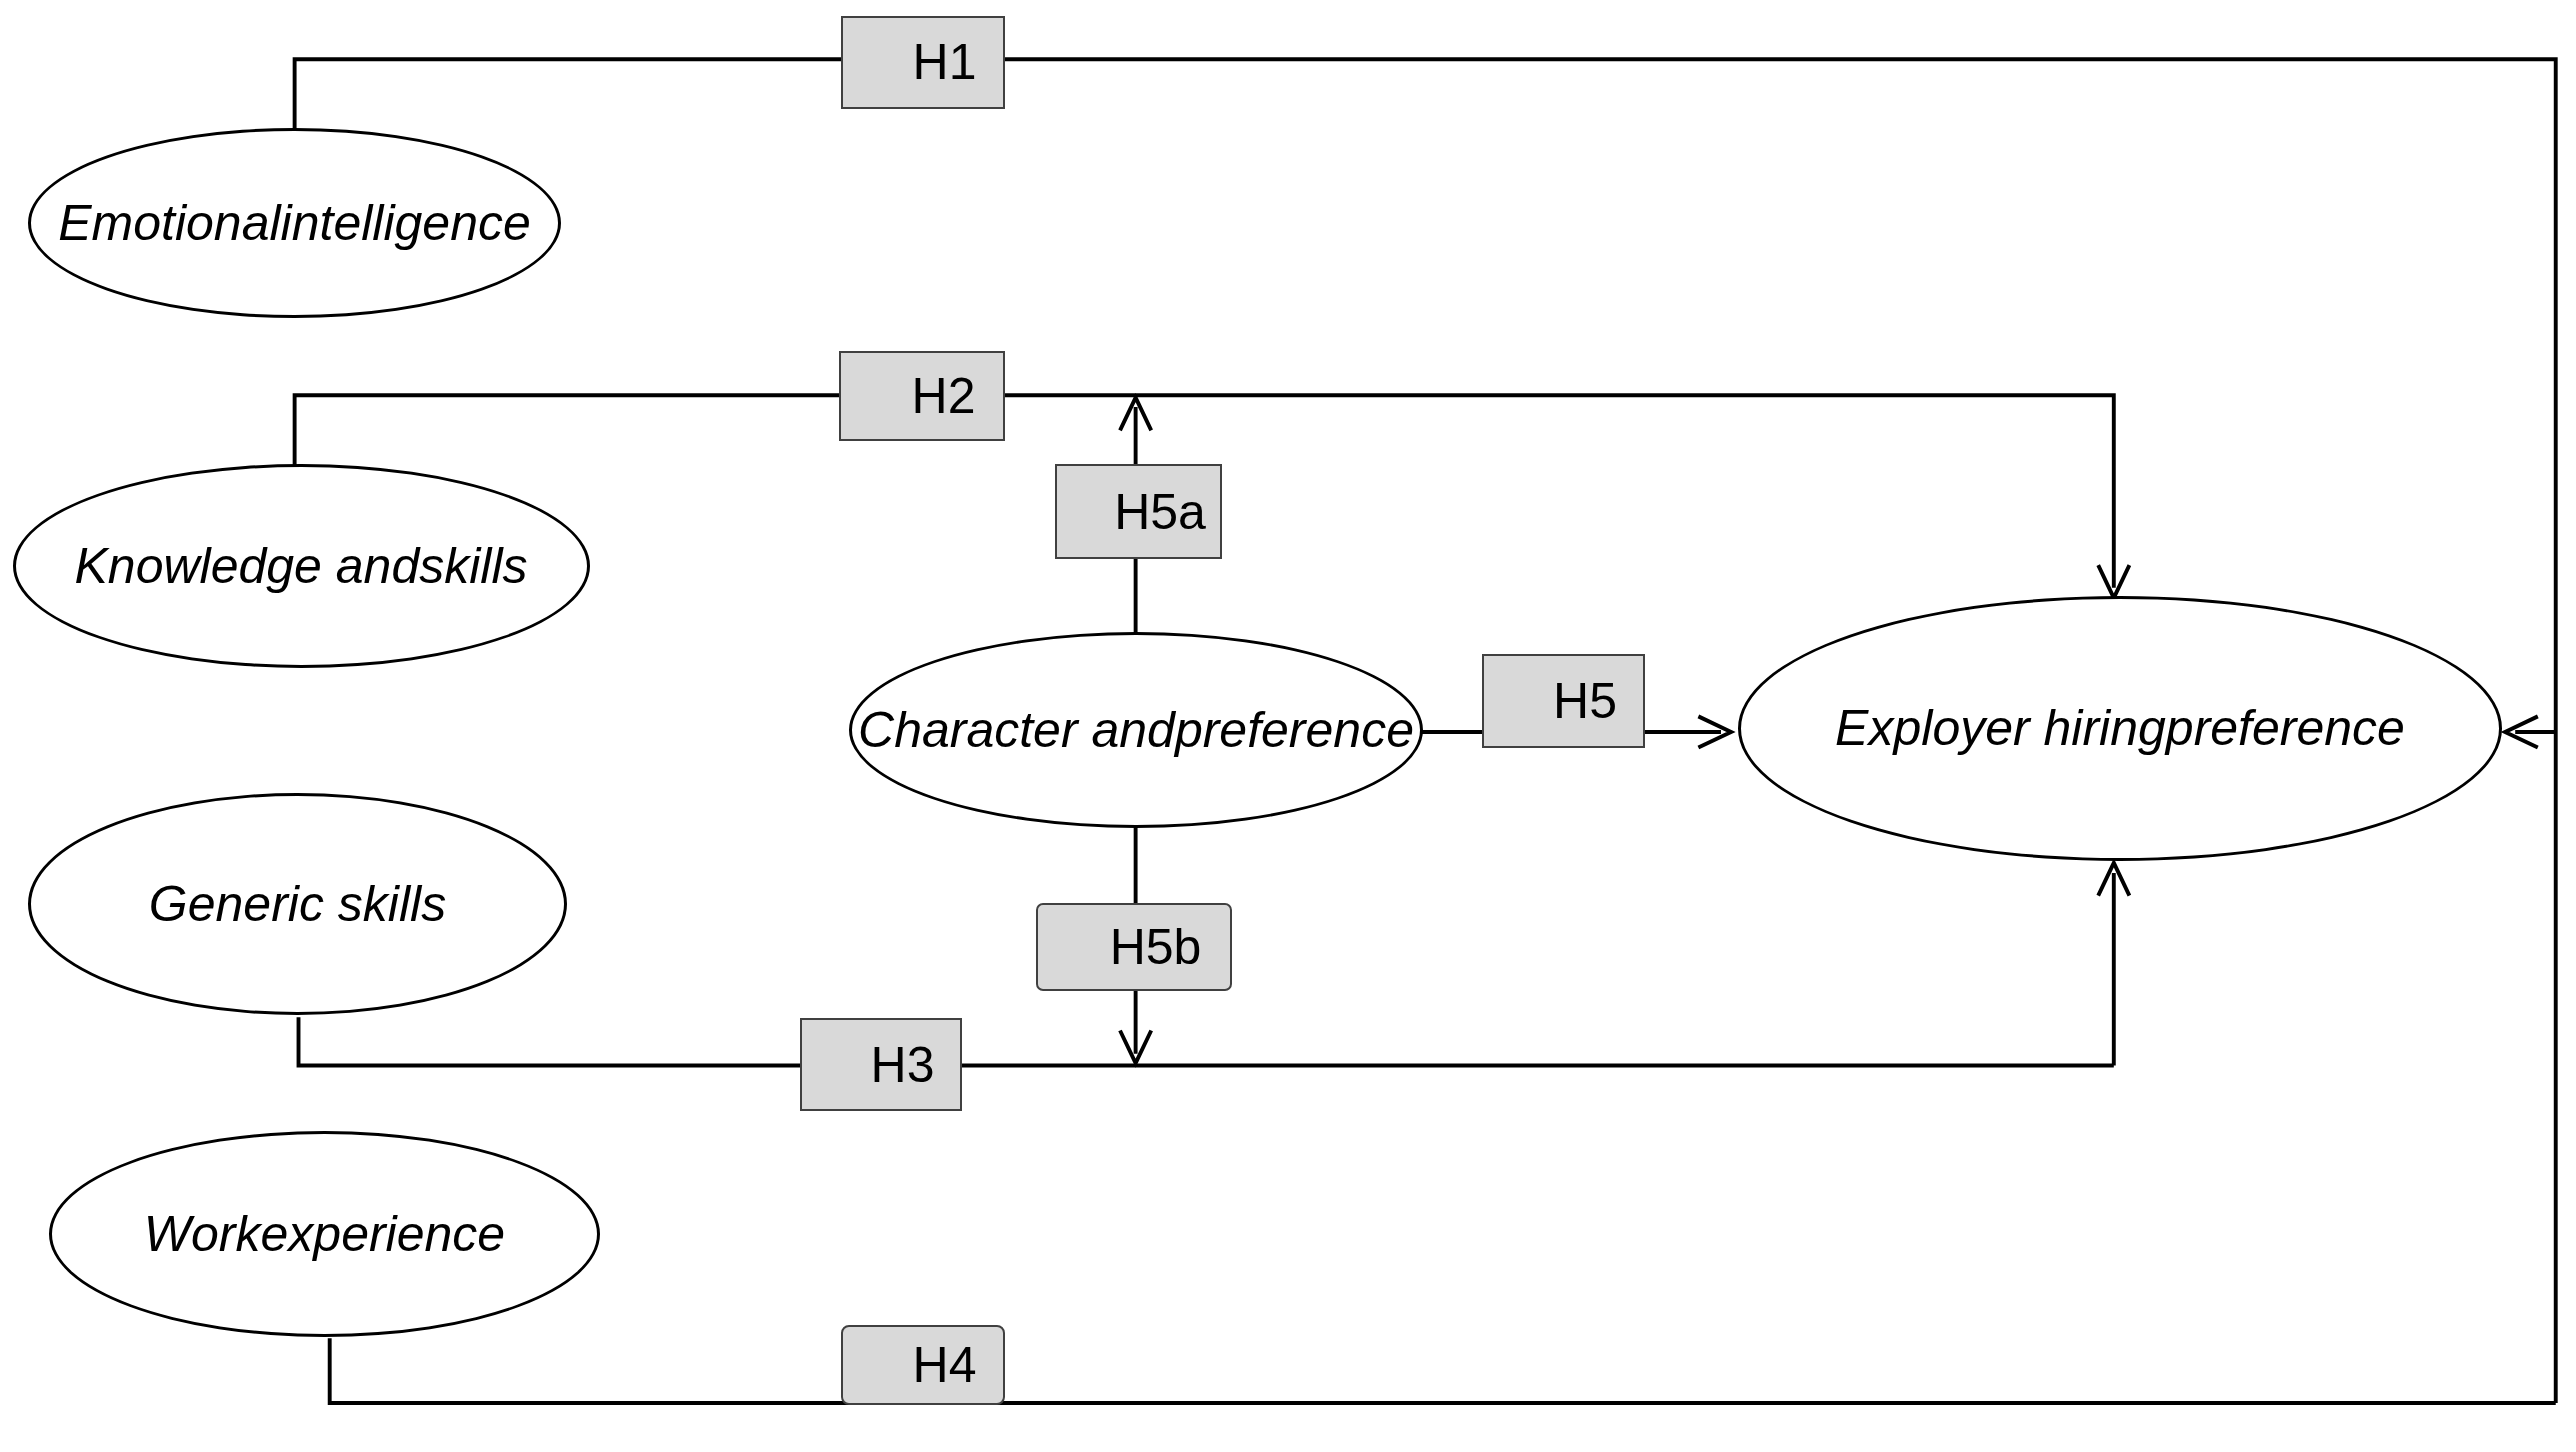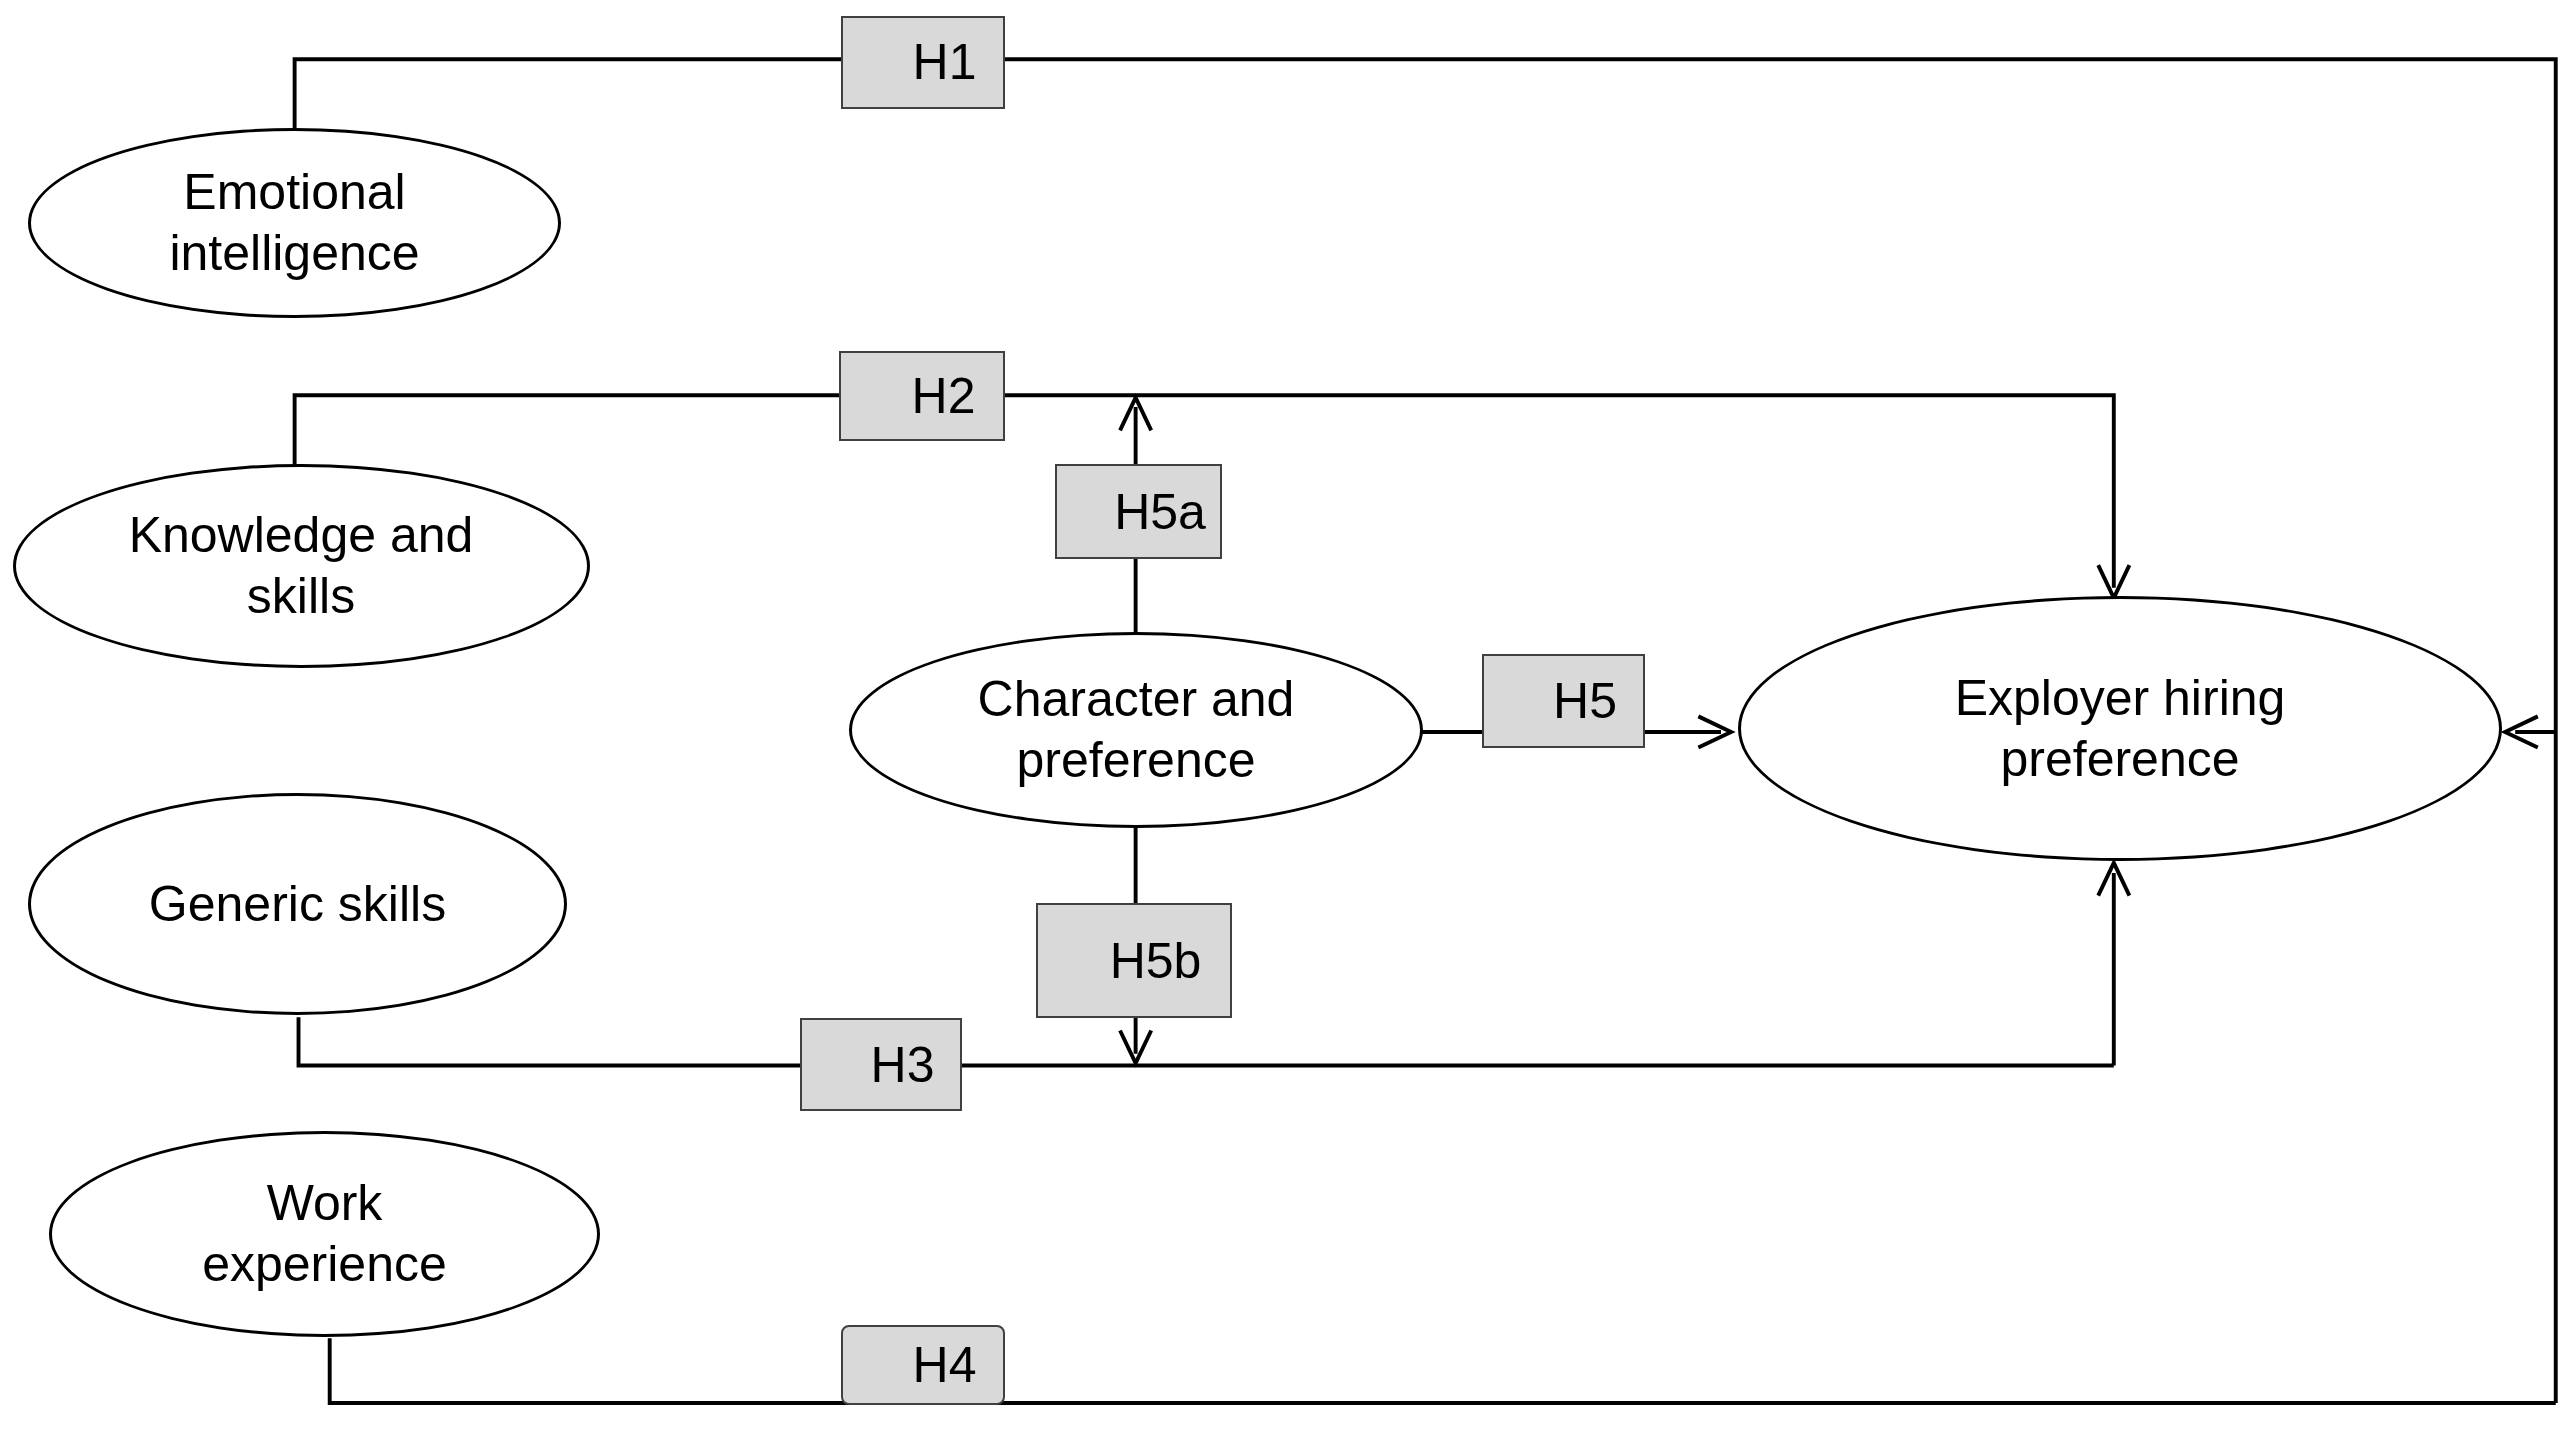--- a/index.html
+++ b/index.html
@@ -16,24 +16,24 @@
     stroke:var(--line,#000);
     stroke-width:5;
     fill:none;
   }
   .node{
     position:absolute;
     box-sizing:border-box;
     background:var(--node-fill,#fff);
     border:3.1px solid var(--node-border,#000);
     border-radius:50%;
-    display:flex;flex-direction:column;
+    display:flex;flex-direction:row;
     align-items:center;justify-content:center;
     text-align:center;
-    font-size:50px;line-height:61px;
+    font-size:50px;line-height:61px;font-style:italic;
   }
   .hbox{
     position:absolute;
     box-sizing:border-box;
     background:var(--box-fill,#d9d9d9);
     border:2.3px solid var(--box-border,#404040);
     display:flex;align-items:center;justify-content:center;
     text-align:center;
     font-size:50px;line-height:1;padding-left:43px;
   }
@@ -109,21 +109,21 @@
   </div>
 
   <div class="hbox" style="left:1055px;top:464px;width:167px;height:95px;">
     <span>H5a</span>
   </div>
 
   <div class="hbox" style="left:1482px;top:654px;width:163px;height:94px;">
     <span>H5</span>
   </div>
 
-  <div class="hbox" style="left:1036px;top:903px;width:196px;height:115px;">
+  <div class="hbox" style="left:1036px;top:903px;width:196px;height:88px;border-radius:7px;">
     <span>H5b</span>
   </div>
 
   <div class="hbox" style="left:800px;top:1018px;width:162px;height:93px;text-align:right;">
     <span>H3</span>
   </div>
 
   <div class="hbox" style="left:841px;top:1325px;width:164px;height:80px;border-radius:8px;">
     <span>H4</span>
   </div>

